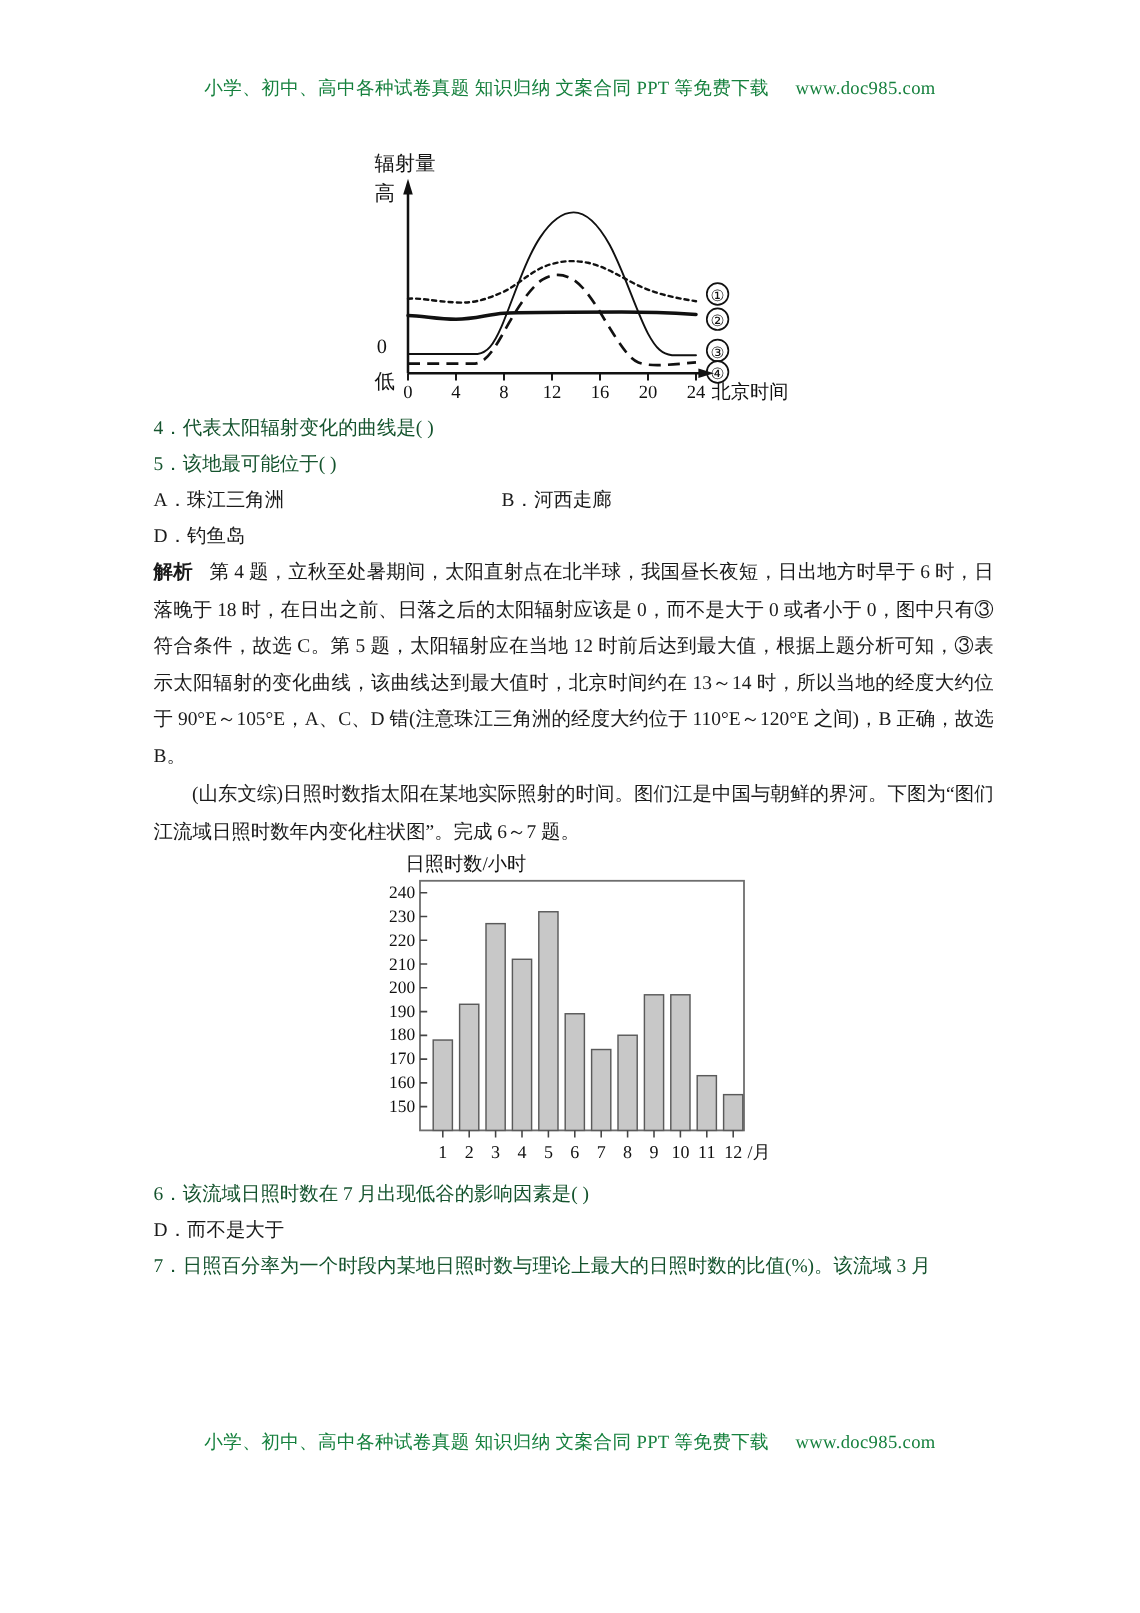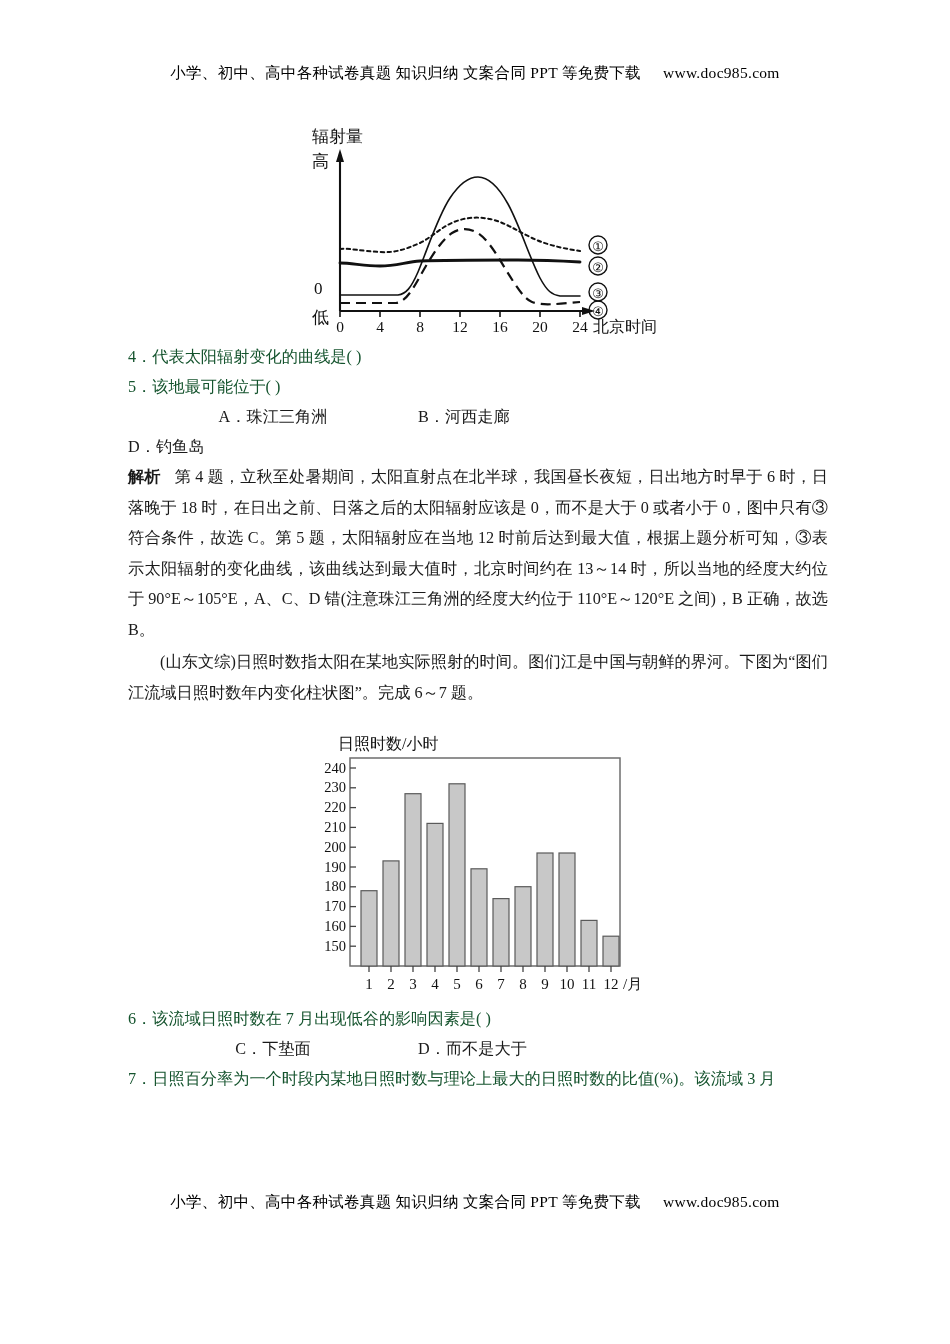--- a/index.html
+++ b/index.html
@@ -18,21 +18,21 @@
   .page {
     position: absolute;
     inset: 0;
   }
   .hdr, .ftr {
     position: absolute;
     left: 0;
     right: 0;
     text-align: center;
     font-size: 15.5px;
-    color: #000000;
+    color: #15803d;
     letter-spacing: 0.3px;
     white-space: nowrap;
   }
   .hdr { top: 63px; }
   .ftr { top: 1192px; }
   .hdr .url, .ftr .url {
     font-family: "Liberation Serif", serif;
     margin-left: 22px;
   }
 
@@ -48,21 +48,20 @@
     font-size: 16.2px;
     line-height: 30px;
     white-space: nowrap;
     color: #14532d;
   }
   .qnum { }
   .opt-row {
     display: flex;
     font-size: 16.2px;
     line-height: 30px;
-    text-align: center;
   }
   .opt-row .o1 { width: 290px; }
   .indent { text-indent: 32px; }
   .lbl {
     font-weight: bold;
     margin-right: 14px;
   }
   .para {
     font-size: 16.2px;
     line-height: 30.5px;
@@ -78,21 +77,20 @@
   .fig1 {
     position: absolute;
     left: 160px;
     top: 0;
   }
 
   
   .fig2-wrap {
     position: relative;
     height: 272px;
-    margin-top: 24px;
   }
   .fig2 {
     position: absolute;
     left: 192px;
     top: 0;
   }
   svg text {
     font-family: "Liberation Serif", "DejaVu Serif", serif;
     fill: #111;
   }
@@ -268,21 +266,20 @@
           <text x="247" y="257">10</text>
           <text x="269" y="257">11</text>
           <text x="291" y="257">12</text>
         </g>
         <text x="303" y="257" font-size="15">/月</text>
       </svg>
     </div>
 
     <div class="line qnum">6．该流域日照时数在 7 月出现低谷的影响因素是(       )</div>
     <div class="opt-row">
-      <span class="o1">C．下垫面</span>
       <span>D．而不是大于</span>
     </div>
 
     <div class="line">7．日照百分率为一个时段内某地日照时数与理论上最大的日照时数的比值(%)。该流域 3 月</div>
 
   </div>
 
   <div class="ftr">
     <span>小学、初中、高中各种试卷真题 知识归纳 文案合同 PPT 等免费下载</span><span class="url">www.doc985.com</span>
   </div>

